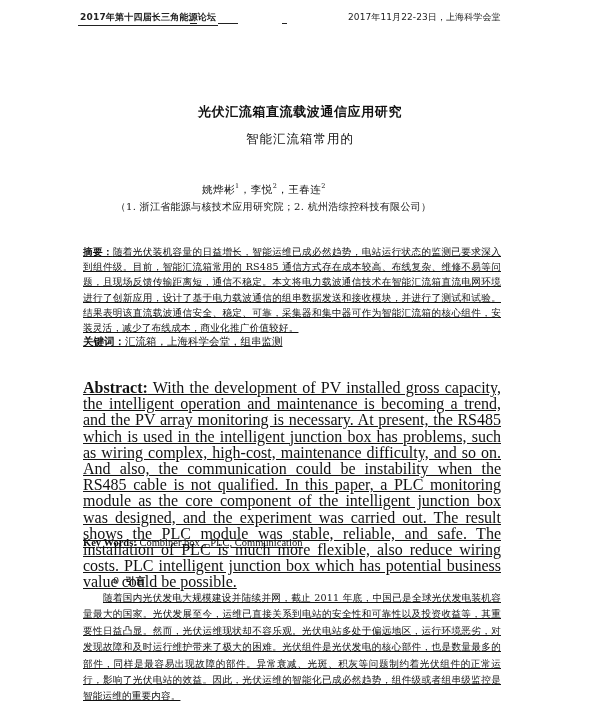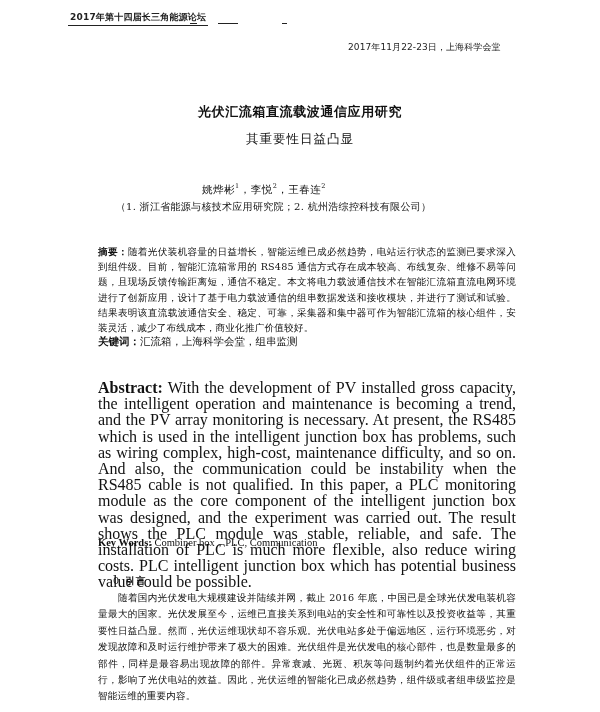--- a/index.html
+++ b/index.html
@@ -5,27 +5,27 @@
     html, body { margin: 0; padding: 0; background: #ffffff; }
     body {
       width: 600px; height: 712px; position: relative; overflow: hidden;
       font-family: "DejaVu Serif", serif; color: #111;
     }
     .header {
       position: absolute; top: 8px; left: 0; width: 600px; height: 18px;
       font-size: 9px; color: #222;
     }
     .header .left {
-      position: absolute; left: 68px; top: 3px;
+      position: absolute; left: 78px; top: 3px;
       border-bottom: 1px solid #222; padding: 0 2px 1px 2px;
       font-family: "DejaVu Sans", sans-serif; font-weight: bold; letter-spacing: 0.2px;
     }
     .header .right {
       position: absolute; left: 348px; top: 3px;
-      font-family: "DejaVu Sans", sans-serif; letter-spacing: 0.1px; margin-top: 30px;
+      font-family: "DejaVu Sans", sans-serif; letter-spacing: 0.1px;
     }
     .header .rule1 { position: absolute; left: 190px; top: 15px; width: 7px; border-top: 1px solid #222; }
     .header .rule2 { position: absolute; left: 218px; top: 15px; width: 20px; border-top: 1px solid #222; }
     .header .rule3 { position: absolute; left: 282px; top: 15px; width: 5px; border-top: 1px solid #222; }
 
     .title {
       position: absolute; top: 103px; left: 0; width: 600px; text-align: center;
       font-size: 13px; font-weight: bold; letter-spacing: 0.6px;
       font-family: "DejaVu Serif", serif;
     }
@@ -36,21 +36,21 @@
     .authors {
       position: absolute; top: 182px; left: 0; width: 528px; text-align: center;
       font-size: 10.5px; letter-spacing: 0.5px;
     }
     .authors sup { font-size: 6.5px; }
     .affil {
       position: absolute; top: 200px; left: 0; width: 547px; text-align: center;
       font-size: 10px; letter-spacing: 0.3px;
     }
 
-    .block { position: absolute; left: 98px; width: 418px; font-size: 9.6px; line-height: 15.2px; }
+    .block { position: absolute; left: 83px; width: 418px; font-size: 9.6px; line-height: 15.2px; text-decoration: underline; }
     .cn-abstract { top: 244px; text-align: justify; letter-spacing: 0.2px; }
     .cn-abstract .label { font-weight: bold; }
     .cn-keywords { top: 334px; font-size: 10.5px; }
     .cn-keywords .label { font-weight: bold; }
 
     .en-abstract {
       top: 380px; font-size: 16px; line-height: 16.2px; text-align: justify;
       font-family: "Liberation Serif", serif;
     }
     .en-abstract .label { font-weight: bold; }
@@ -74,21 +74,21 @@
 
 <div class="header">
   <span class="left">2017年第十四届长三角能源论坛</span>
   <span class="rule1"></span>
   <span class="rule2"></span>
   <span class="rule3"></span>
   <span class="right">2017年11月22-23日，上海科学会堂</span>
 </div>
 
 <div class="title">光伏汇流箱直流载波通信应用研究</div>
-<div class="org">其重要性日益凸显</div>
+<div class="org">智能汇流箱常用的</div>
 
 <div class="authors">
   <span>姚烨彬</span><sup>1</sup><span>，</span><span>李悦</span><sup>2</sup><span>，</span><span>王春连</span><sup>2</sup>
 </div>
 <div class="affil">（1. 浙江省能源与核技术应用研究院；2. 杭州浩综控科技有限公司）</div>
 
 <div class="block cn-abstract">
   <span class="label">摘要：</span><span>随着光伏装机容量的日益增长，智能运维已成必然趋势，电站运行状态的监测已要求深入到组件级。目前，智能汇流箱常用的 RS485 通信方式存在成本较高、布线复杂、维修不易等问题，且现场反馈传输距离短，通信不稳定。本文将电力载波通信技术在智能汇流箱直流电网环境进行了创新应用，设计了基于电力载波通信的组串数据发送和接收模块，并进行了测试和试验。结果表明该直流载波通信安全、稳定、可靠，采集器和集中器可作为智能汇流箱的核心组件，安装灵活，减少了布线成本，商业化推广价值较好。</span>
 </div>
 
@@ -101,13 +101,13 @@
 </div>
 
 <div class="block en-keywords">
   <span class="label">Key Words:</span><span> Combiner box，PLC, Communication</span>
 </div>
 
 <div class="section-head">
   <span class="num">0</span><span>引言</span>
 </div>
 
-<div class="block intro">随着国内光伏发电大规模建设并陆续并网，截止 2016 年底，中国已是全球光伏发电装机容量最大的国家。光伏发展至今，运维已直接关系到电站的安全性和可靠性以及投资收益等，其重要性日益凸显。然而，光伏运维现状却不容乐观。光伏电站多处于偏远地区，运行环境恶劣，对发现故障和及时运行维护带来了极大的困难。光伏组件是光伏发电的核心部件，也是数量最多的部件，同样是最容易出现故障的部件。异常衰减、光斑、积灰等问题制约着光伏组件的正常运行，影响了光伏电站的效益。因此，光伏运维的智能化已成必然趋势，组件级或者组串级监控是智能运维的重要内容。</div>
+<div class="block intro">随着国内光伏发电大规模建设并陆续并网，截止 2011 年底，中国已是全球光伏发电装机容量最大的国家。光伏发展至今，运维已直接关系到电站的安全性和可靠性以及投资收益等，其重要性日益凸显。然而，光伏运维现状却不容乐观。光伏电站多处于偏远地区，运行环境恶劣，对发现故障和及时运行维护带来了极大的困难。光伏组件是光伏发电的核心部件，也是数量最多的部件，同样是最容易出现故障的部件。异常衰减、光斑、积灰等问题制约着光伏组件的正常运行，影响了光伏电站的效益。因此，光伏运维的智能化已成必然趋势，组件级或者组串级监控是智能运维的重要内容。</div>
 
 </body></html>

